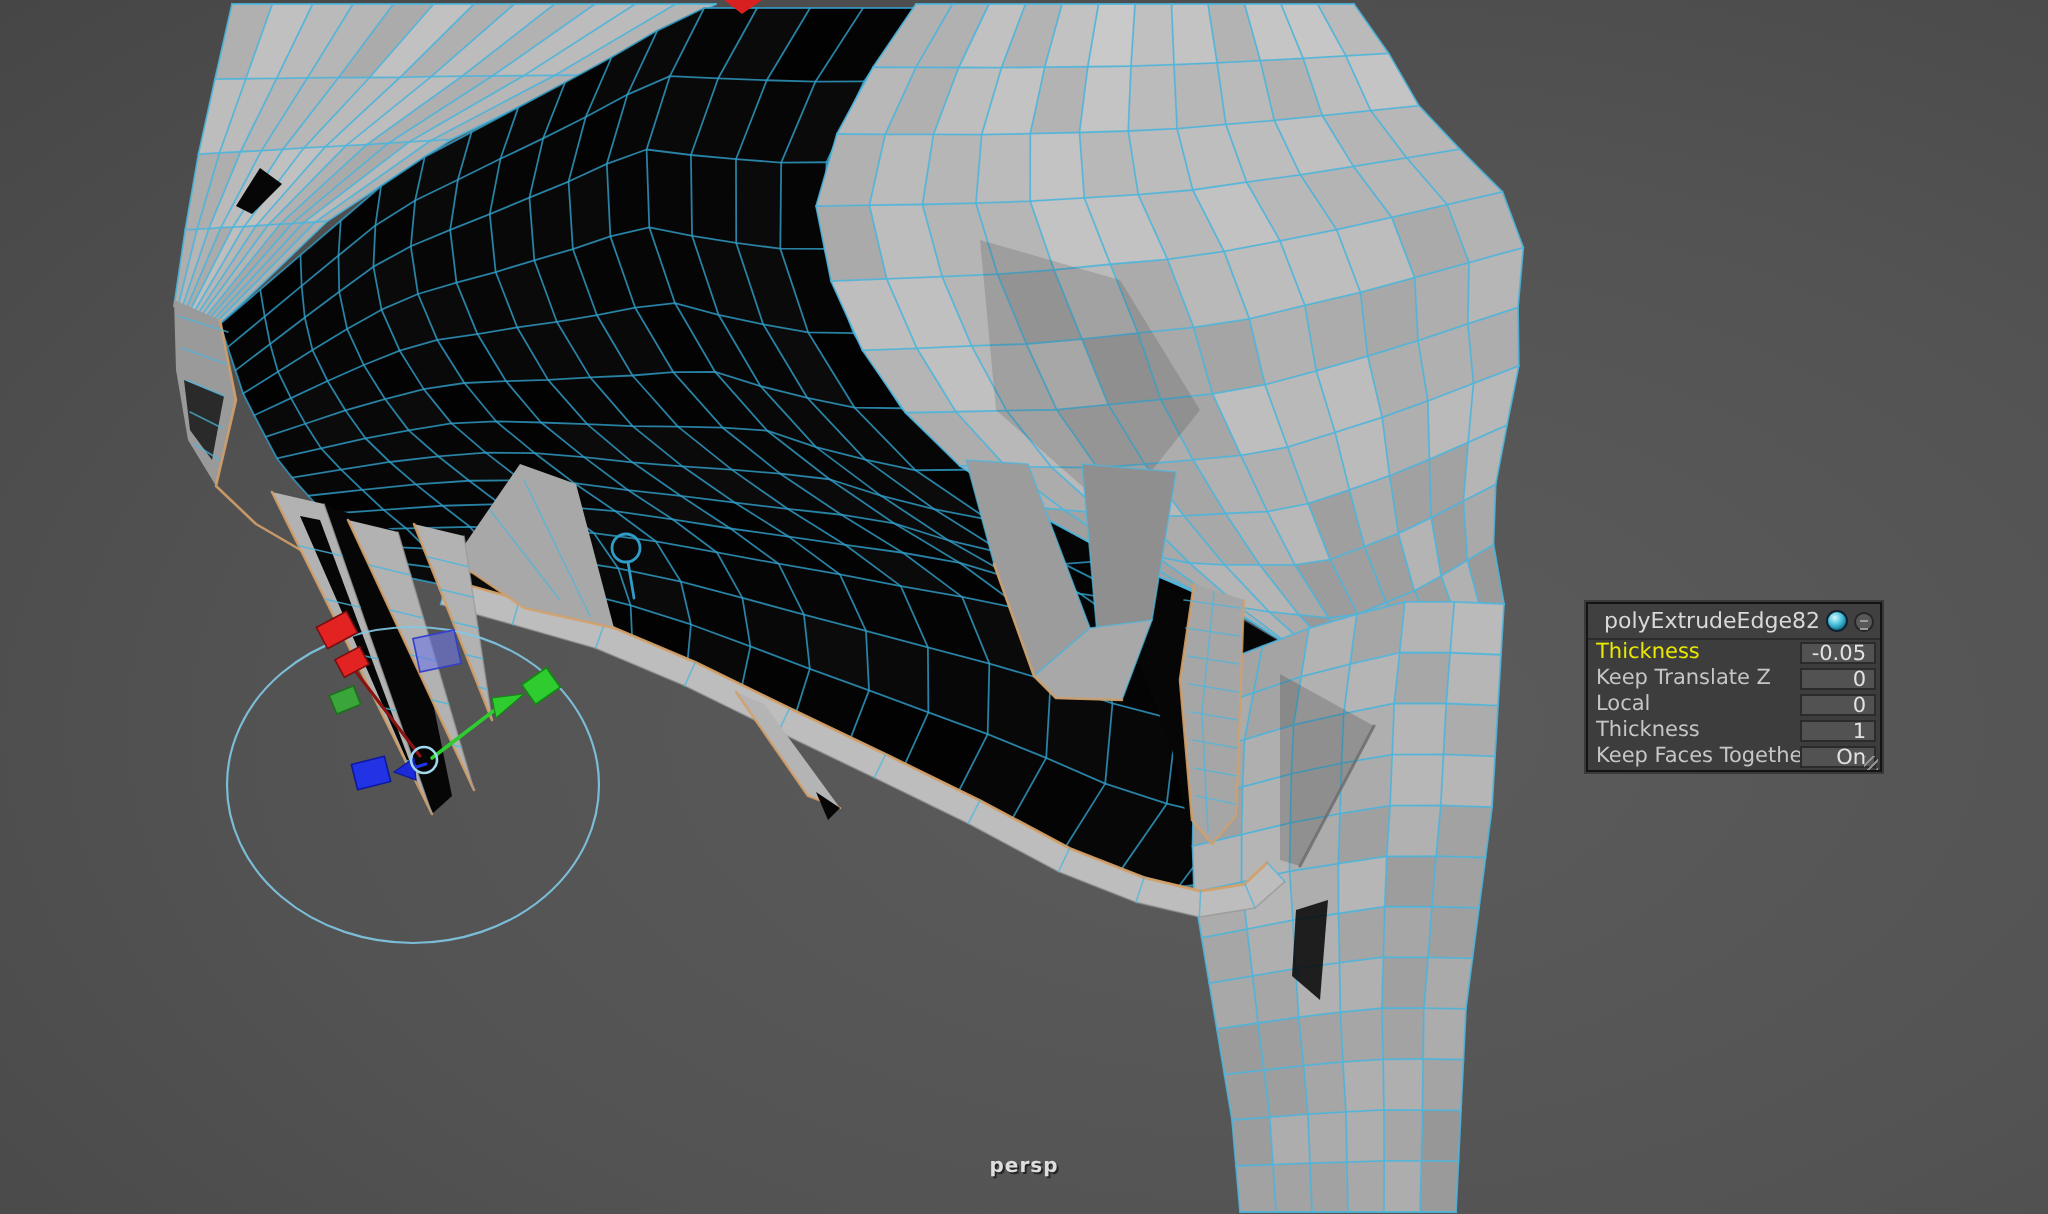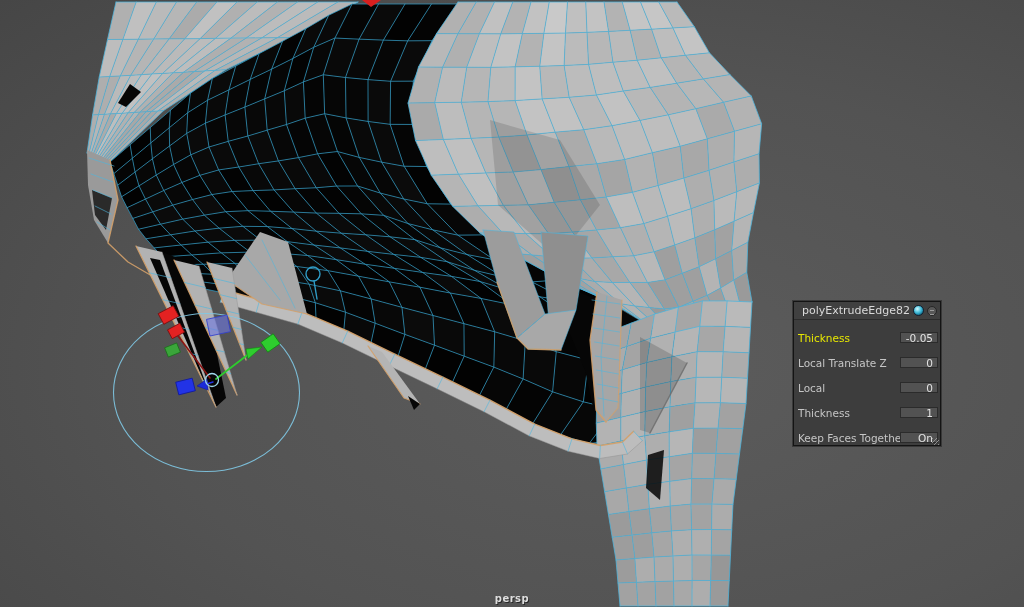--- a/index.html
+++ b/index.html
@@ -16,30 +16,30 @@
              border-bottom:1px solid #2c2c2c;background:#404040;}
   .panel-title{flex:1;text-align:center;color:#d9d9d9;font-size:11px;white-space:nowrap;
                overflow:hidden;}
   .node-icon{width:11px;height:11px;border-radius:50%;margin-left:3px;flex:0 0 auto;
              background:radial-gradient(circle at 38% 32%, #d9f6fc 0%, #6fd3e8 30%, #2fa9c9 55%, #16607a 80%, #0d3c4e 100%);
              border:1px solid #123;box-sizing:border-box;}
   .menu-btn{width:10px;height:10px;border-radius:50%;margin-left:3px;flex:0 0 auto;
             background:#585858;border:1px solid #262626;box-sizing:border-box;position:relative;}
   .menu-btn::after{content:"";position:absolute;left:2px;right:2px;top:3px;height:3px;
             border-top:1px solid #9a9a9a;border-bottom:1px solid #9a9a9a;}
-  .prow{display:flex;align-items:flex-start;height:13px;padding:0 2px 0 4px;margin-top:12px;}
+  .prow{display:flex;align-items:center;height:13px;padding:0 2px 0 4px;}
   .plabel{flex:1;color:#c6c6c6;white-space:nowrap;overflow:hidden;font-size:10.5px;}
   .pvalue{width:38px;flex:0 0 auto;height:11px;background:#525252;border:1px solid #2b2b2b;
           box-sizing:border-box;text-align:right;padding:0 4px;color:#e2e2e2;font-size:10.5px;
           line-height:10px;}
   .grip{position:absolute;right:1px;bottom:0px;width:7px;height:7px;
         background:repeating-linear-gradient(135deg,#909090 0 1px,transparent 1px 3px);}
 
   
-  .cam-label{position:absolute;left:0;right:0;bottom:3px;text-align:center;
+  .cam-label{position:absolute;left:0;right:0;bottom:18px;text-align:center;
              font-size:10px;font-weight:bold;letter-spacing:.5px;color:#dedede;
              text-shadow:1px 1px 0 rgba(0,0,0,.55);}
 </style>
 </head>
 <body>
 
 <div class="stage">
 
   <svg id="scene" width="1024" height="607" viewBox="0 0 1024 607">
     <g id="g-mesh">
@@ -693,21 +693,21 @@
     <div class="panel-hdr">
       <span class="panel-title">polyExtrudeEdge827</span>
       <span class="node-icon"></span>
       <span class="menu-btn"></span>
     </div>
     <div class="prow">
       <span class="plabel" style="color: rgb(232, 232, 0);">Thickness</span>
       <span class="pvalue">-0.05</span>
     </div>
     <div class="prow">
-      <span class="plabel">Local Translate Z</span>
+      <span class="plabel">Keep Translate Z</span>
       <span class="pvalue">0</span>
     </div>
     <div class="prow">
       <span class="plabel">Local</span>
       <span class="pvalue">0</span>
     </div>
     <div class="prow">
       <span class="plabel">Thickness</span>
       <span class="pvalue">1</span>
     </div>

